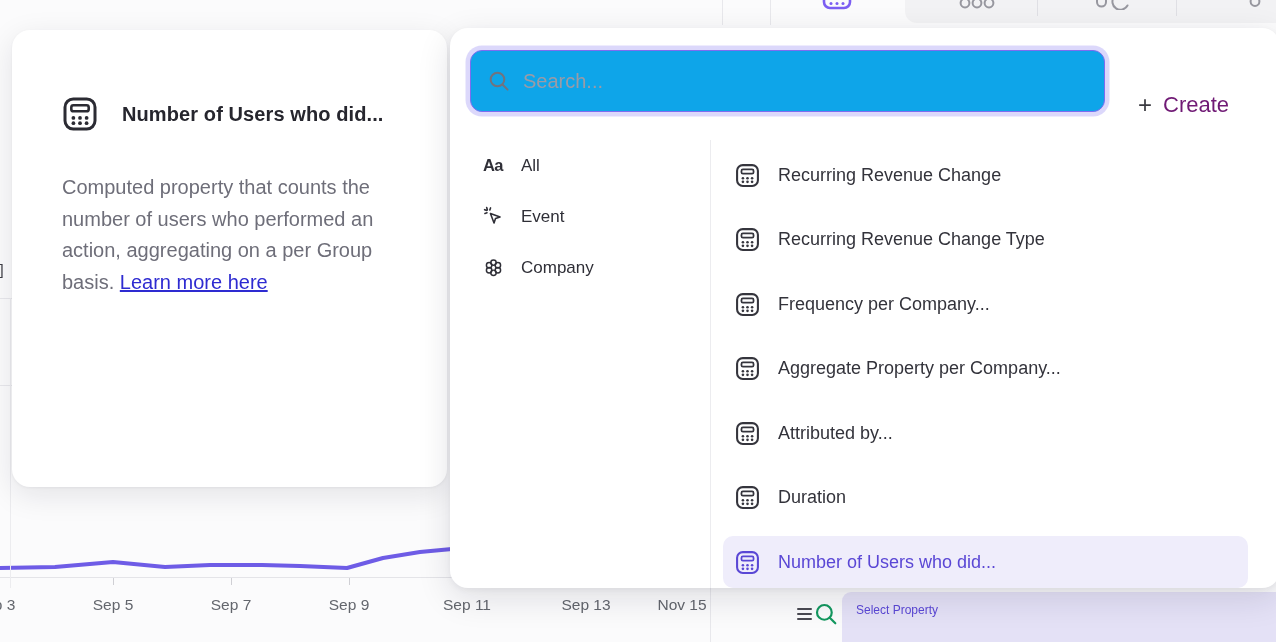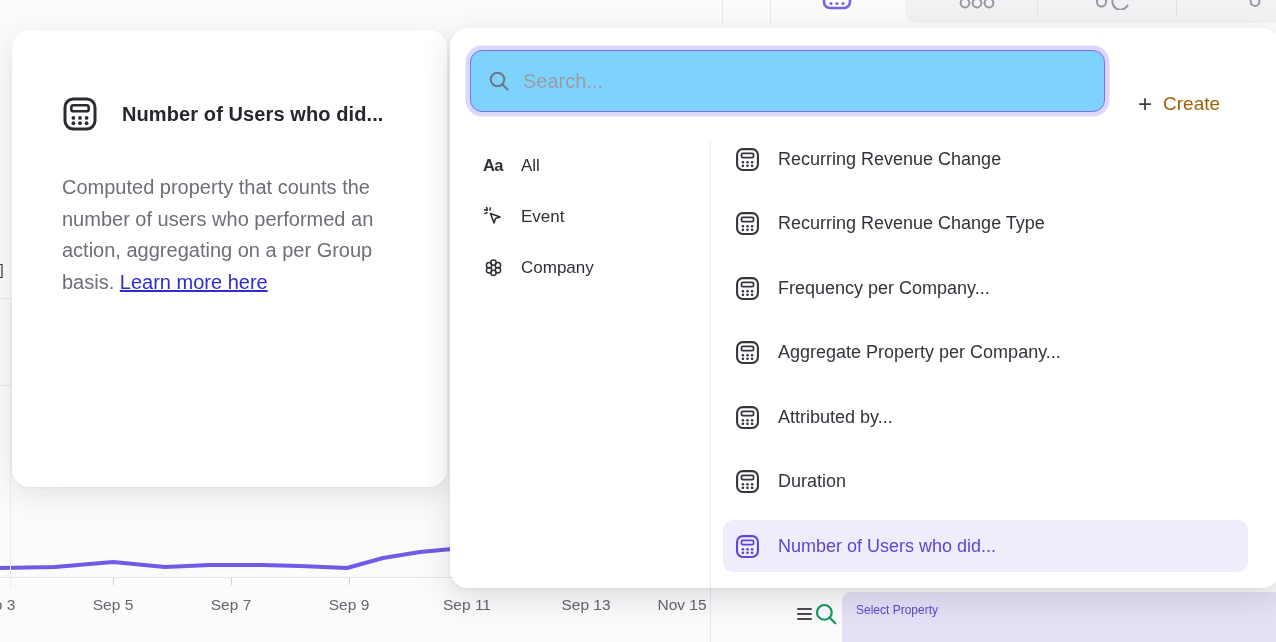--- a/index.html
+++ b/index.html
@@ -44,40 +44,40 @@
     box-shadow:0 8px 30px rgba(20,20,40,.10),0 1px 3px rgba(20,20,40,.05);}
   .tooltip-head{position:absolute;left:50px;top:66px;display:flex;align-items:center;gap:24px;}
   .tooltip-title{font-size:20px;font-weight:700;color:#26262e;letter-spacing:.1px;}
   .tooltip-desc{position:absolute;left:50px;top:142px;width:358px;font-size:20px;line-height:31.5px;color:#6e6e79;}
   .tooltip-desc a{color:#2e2bd1;text-decoration:underline;cursor:pointer;}
 
   
   .dropdown{position:absolute;left:450px;top:28px;width:830px;height:560px;background:#fff;border-radius:18px;
     box-shadow:0 10px 34px rgba(20,20,40,.12),0 2px 6px rgba(20,20,40,.05);}
   .search-box{position:absolute;left:20px;top:22px;width:635px;height:62px;border:1.5px solid var(--accent-border);
-    border-radius:12px;box-shadow:0 0 0 4.5px rgba(130,115,240,.28);display:flex;align-items:center;background:#7dd3fc;}
+    border-radius:12px;box-shadow:0 0 0 4.5px rgba(130,115,240,.28);display:flex;align-items:center;background:#0ea5e9;}
   .search-box svg{margin-left:16px;flex:0 0 auto;}
   .search-box input{border:none;outline:none;flex:1;margin-left:12px;margin-right:10px;font-size:20px;
     font-family:"Liberation Sans",sans-serif;color:#2b2b33;background:transparent;}
   .search-box input::placeholder{color:#9b9ba6;}
   .create-btn{position:absolute;left:688px;top:64px;display:flex;align-items:center;gap:11px;cursor:pointer;background:none;border:none;font-family:"Liberation Sans",sans-serif;}
   .create-btn .plus{font-size:24px;font-weight:400;color:#3a3a40;line-height:1;}
-  .create-btn .lbl{font-size:19px;font-weight:500;color:#a16207;}
+  .create-btn .lbl{font-size:22px;font-weight:500;color:#701a75;}
 
   .cat-col{position:absolute;left:18px;top:112px;width:228px;}
   .cat-item{height:51px;display:flex;align-items:center;gap:17px;padding-left:14px;border-radius:10px;cursor:pointer;
     font-size:17px;color:#2f2f37;}
   .cat-item .ic{width:22px;height:22px;display:flex;align-items:center;justify-content:center;color:#2f2f37;}
   .cat-item.selected{background:var(--lavender);color:var(--accent);font-weight:500;}
   .cat-item.selected .ic{color:var(--accent);}
   .cat-aa{font-size:16.5px;font-weight:600;letter-spacing:-.5px;}
 
   .col-divider{position:absolute;left:260px;top:112px;width:1px;height:448px;background:#ececef;}
 
-  .prop-list{position:absolute;left:273px;top:0;width:527px;height:560px;}
+  .prop-list{position:absolute;left:273px;top:16px;width:527px;height:560px;}
   .prop-row{position:absolute;left:0;width:525px;height:52px;display:flex;align-items:center;gap:18px;
     padding-left:12px;border-radius:10px;cursor:pointer;font-size:18px;font-weight:500;color:#33333b;}
   .prop-row .ic{width:25px;height:25px;color:#35353d;flex:0 0 auto;display:flex;}
   .prop-row.selected{background:var(--lavender);color:var(--accent);}
   .prop-row.selected .ic{color:var(--accent);}
 
   .hidden-defs{position:absolute;width:0;height:0;overflow:hidden;}
 </style>
 </head>
 <body>

